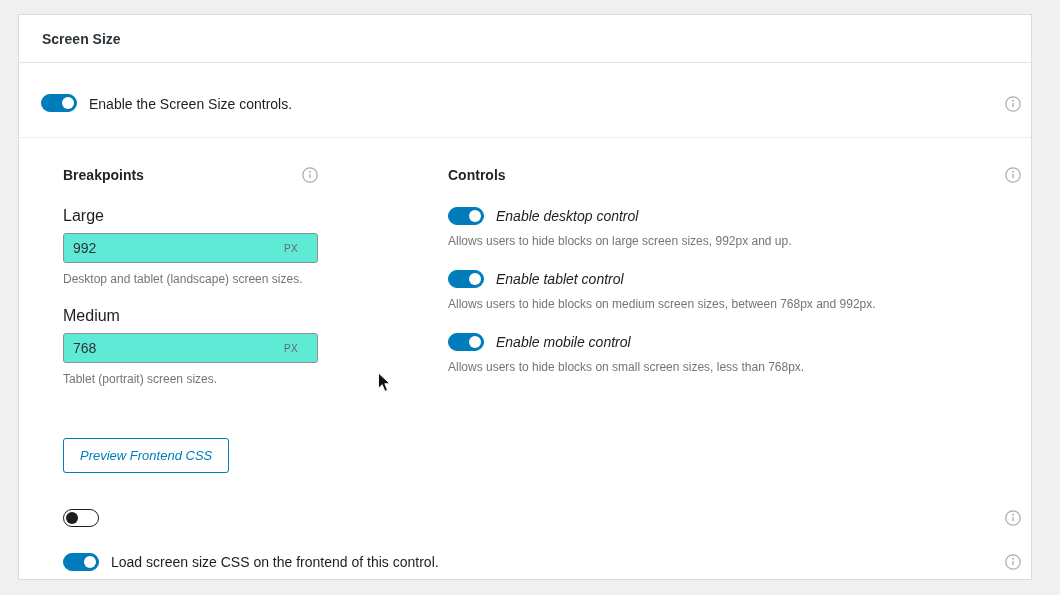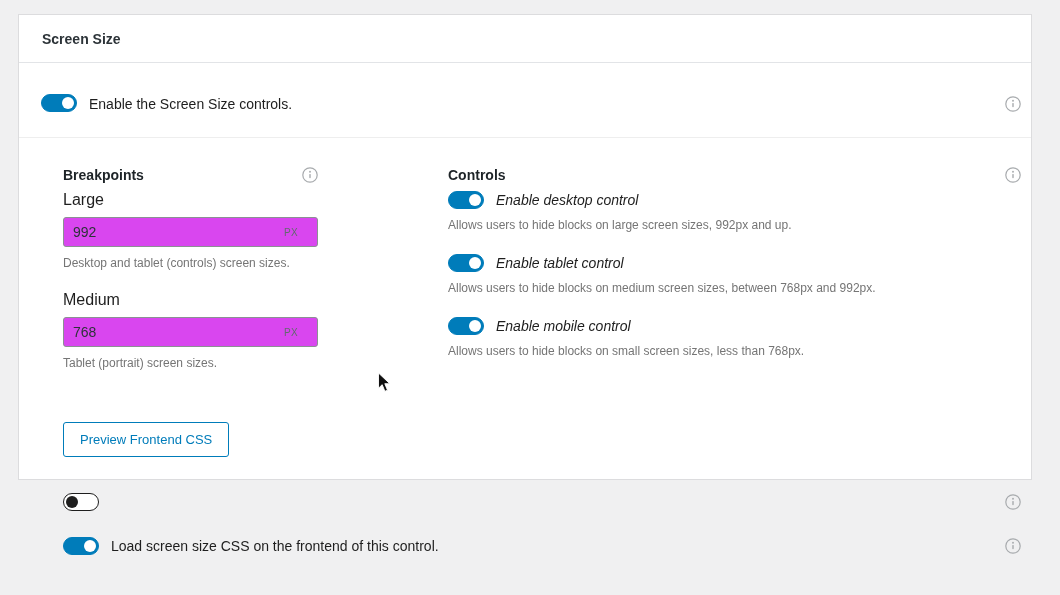--- a/index.html
+++ b/index.html
@@ -7,21 +7,21 @@
   body {
     background: #f0f0f1;
     font-family: "Liberation Sans", sans-serif;
     position: relative;
     overflow: hidden;
     color: #1e1e1e;
   }
   .card {
     position: absolute;
     left: 18px; top: 14px;
-    width: 1014px; height: 466px;
+    width: 1014px; height: 566px;
     background: #ffffff;
     border: 1px solid #dcdcde;
   }
   .card-header {
     height: 48px;
     border-bottom: 1px solid #e2e4e7;
     display: flex;
     align-items: center;
     padding-left: 23px;
   }
@@ -65,53 +65,54 @@
   
   .columns {
     display: flex;
     padding: 29px 10px 0 44px;
     align-items: flex-start;
   }
   .col-left { width: 255px; flex: 0 0 255px; }
   .col-right { flex: 1; margin-left: 130px; }
   .col-heading-row {
     display: flex; align-items: flex-end; justify-content: space-between;
-    margin-bottom: 8px;
+    margin-bottom: 24px;
   }
   .col-heading { font-size: 14px; font-weight: 600; color: #1d2327; }
 
   .field-label { font-size: 16px; color: #1e1e1e; margin-bottom: 8px; }
   .input-wrap { position: relative; margin-bottom: 8px; }
   .px-input {
     width: 100%; height: 30px;
     border: 1px solid #8c8f94; border-radius: 3px;
     font-family: "Liberation Sans", sans-serif;
     font-size: 14px; color: #2c3338;
     padding: 0 32px 0 9px;
-    background: #d946ef;
+    background: #5eead4;
   }
   .unit-suffix {
     position: absolute; right: 20px; top: 50%;
     transform: translateY(-50%);
     font-size: 10px; color: #646970; letter-spacing: 0.3px;
   }
   .help-text { font-size: 12px; color: #757575; line-height: 17px; }
   .field-group { margin-bottom: 19px; }
 
   .secondary-button {
     margin-top: 31px;
     display: inline-block;
     background: #ffffff;
     border: 1px solid #007cba;
     border-radius: 3px;
     color: #007cba;
     font-family: "Liberation Sans", sans-serif;
     font-size: 13px;
     padding: 9px 16px;
     cursor: pointer;
+    font-style: italic;
   }
 
   .control-group { margin-bottom: 20px; }
   .control-toggle-row { display: flex; align-items: center; font-style: italic; }
   .control-group .help-text { margin-top: 8px; }
 
   .footer-rows { margin-top: 36px; }
   .footer-row {
     display: flex; align-items: center;
     padding: 0 10px 0 44px;
@@ -155,21 +156,21 @@
             <circle cx="8" cy="4.7" r="0.95" fill="#a7aaad"></circle>
           </svg>
       </div>
 
       <div class="field-group">
         <div class="field-label">Large</div>
         <div class="input-wrap">
           <input class="px-input" type="text" value="992" style="">
           <span class="unit-suffix">PX</span>
         </div>
-        <div class="help-text">Desktop and tablet (controls) screen sizes.</div>
+        <div class="help-text">Desktop and tablet (landscape) screen sizes.</div>
       </div>
 
       <div class="field-group">
         <div class="field-label">Medium</div>
         <div class="input-wrap">
           <input class="px-input" type="text" value="768" style="">
           <span class="unit-suffix">PX</span>
         </div>
         <div class="help-text">Tablet (portrait) screen sizes.</div>
       </div>

